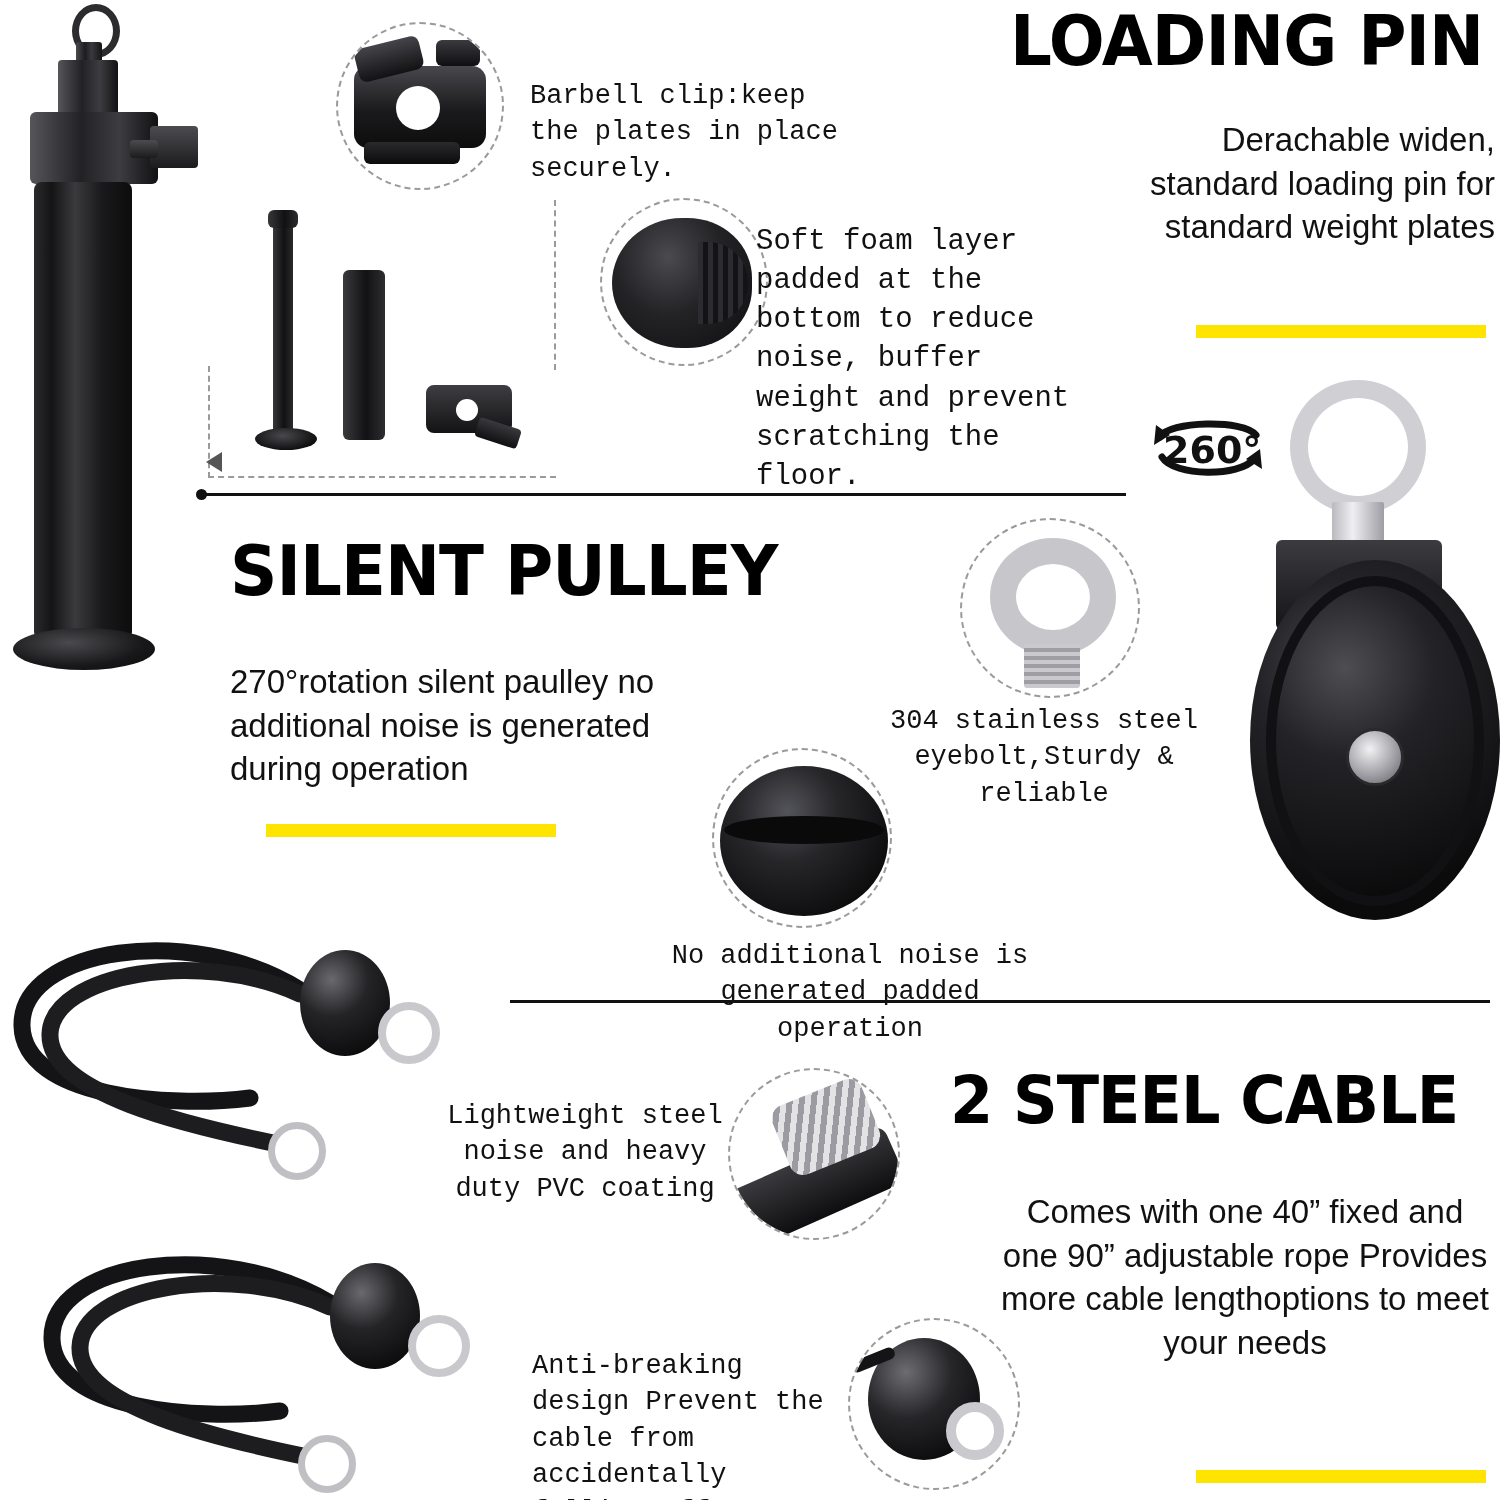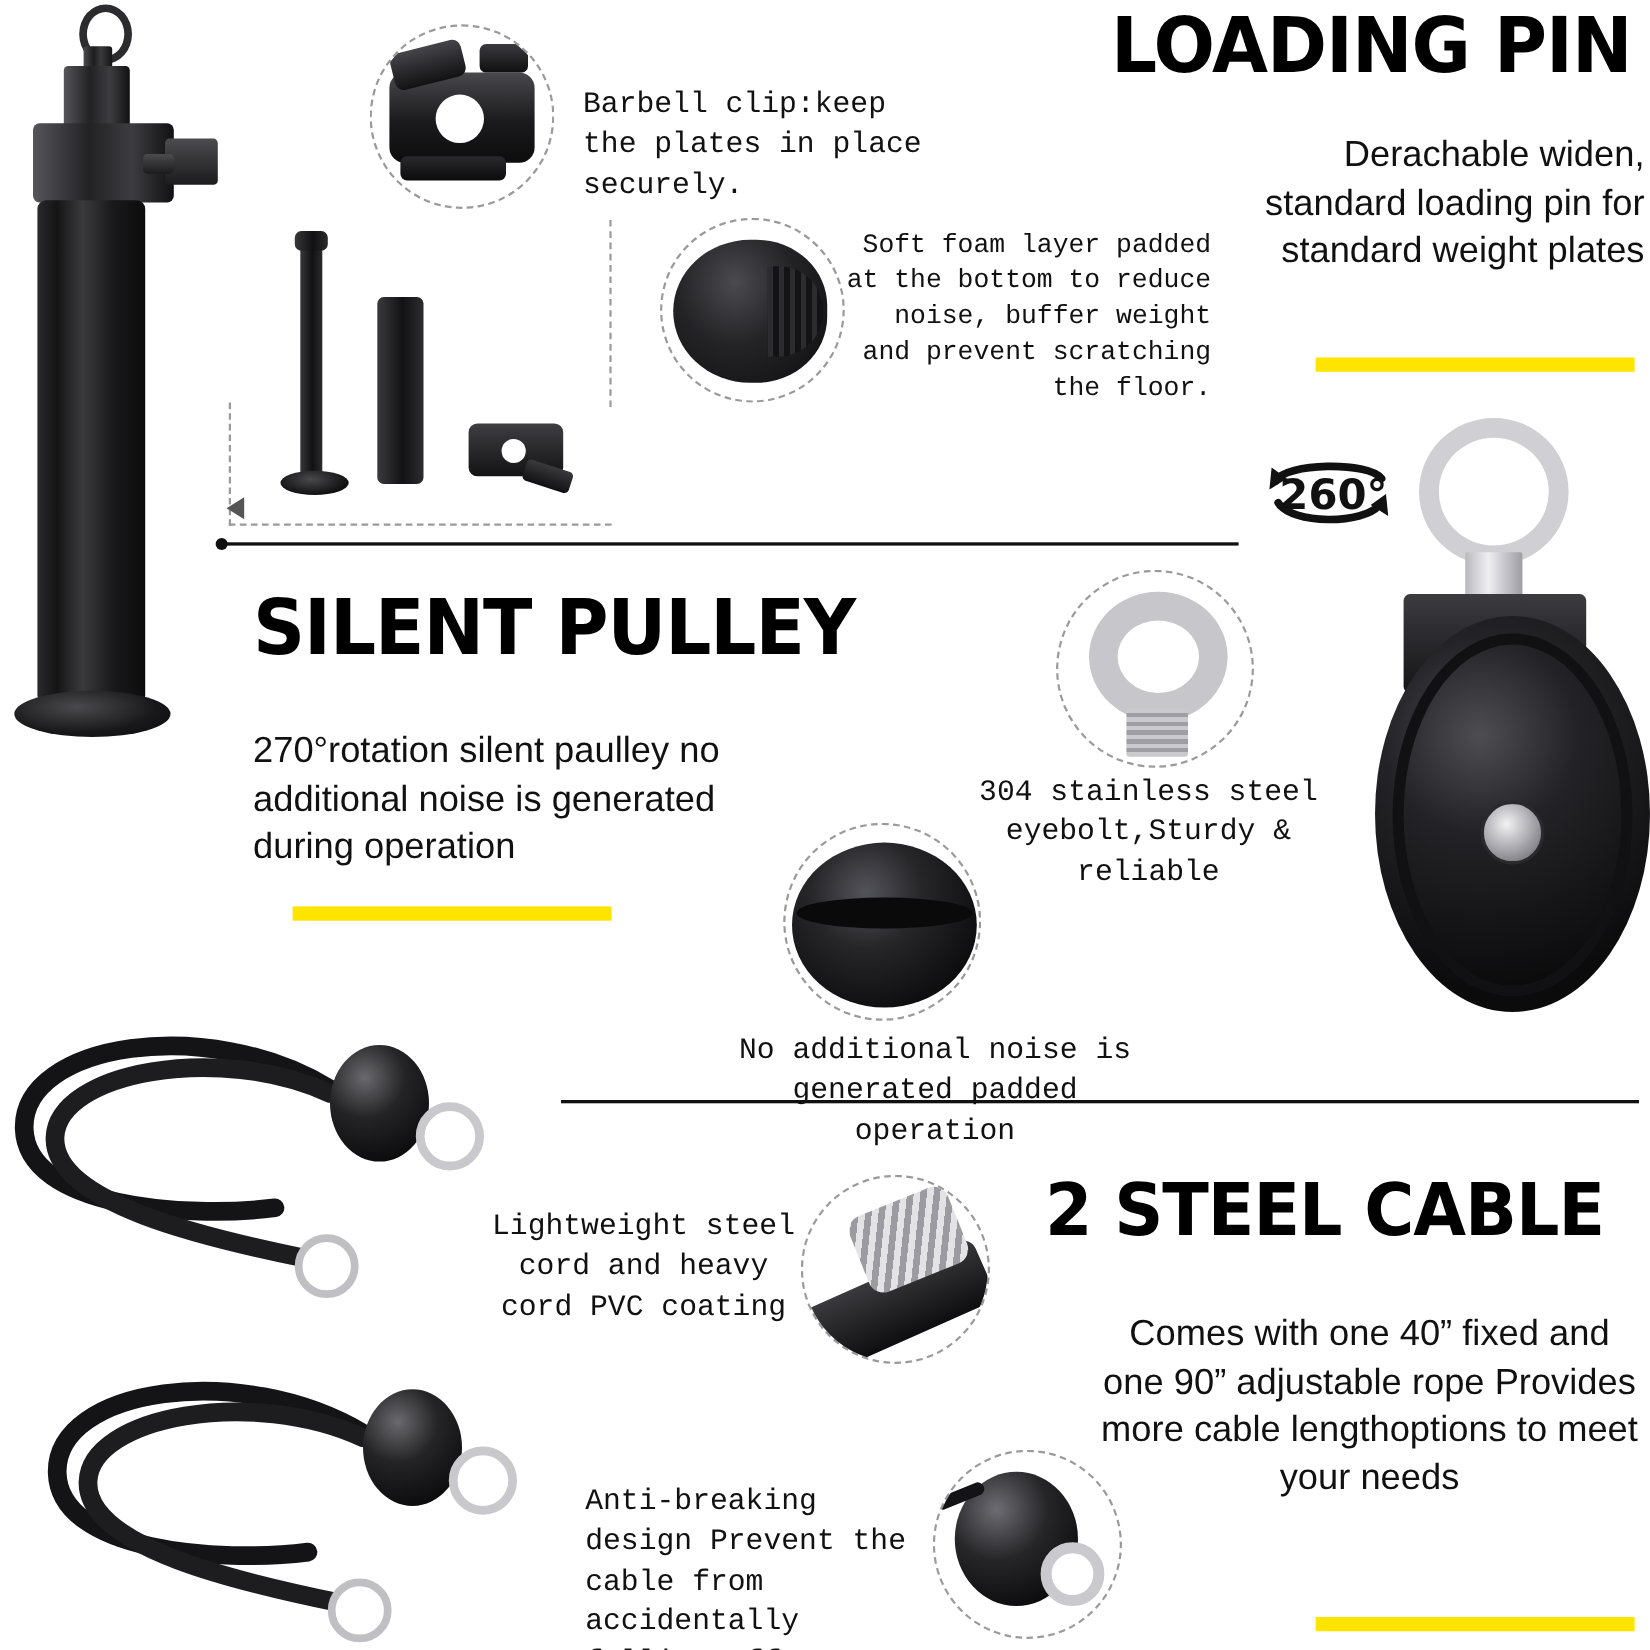--- a/index.html
+++ b/index.html
@@ -209,21 +209,21 @@
   <div class="abs" style="left:26px; top:118px; width:96px; height:22px; background:linear-gradient(180deg,#2a2a2d,#0b0b0c); border-radius:6px;"></div>
 </div>
 
 <div class="abs callout" style="left:530px; top:78px; width:320px; font-size:27px;">Barbell clip:keep the plates in place securely.</div>
 
 <div class="dash-circle" style="left:600px; top:198px; width:168px; height:168px;">
   <div class="abs" style="left:10px; top:18px; width:140px; height:130px; background:radial-gradient(ellipse at 40% 30%, #4a4a4f 0%, #232326 45%, #0e0e10 100%); border-radius:50% 46% 46% 50%;"></div>
   <div class="abs" style="left:96px; top:42px; width:50px; height:82px; background:repeating-linear-gradient(90deg,#2c2c30 0 5px,#131315 5px 10px); border-radius:0 40px 40px 0;"></div>
 </div>
 
-<div class="abs callout" style="left:756px; top:208px; width:345px; font-size:24px;text-align:right;">Soft foam layer padded at the bottom to reduce noise, buffer weight and prevent scratching the floor.</div>
+<div class="abs callout" style="left:756px; top:222px; width:345px; font-size:29px;">Soft foam layer padded at the bottom to reduce noise, buffer weight and prevent scratching the floor.</div>
 
 <div class="abs dot" style="left:196px; top:489px;"></div>
 <div class="abs divider" style="left:206px; top:493px; width:920px;"></div>
 
 <div class="abs big-title" style="left:230px; top:538px; font-size:70px;">SILENT PULLEY</div>
 
 <div class="abs body-text" style="left:230px; top:660px; width:520px; font-size:33px;">270°rotation silent paulley no additional noise is generated during operation</div>
 
 <div class="abs yellow-bar" style="left:266px; top:824px; width:290px;"></div>
 
@@ -286,21 +286,21 @@
 
 <div class="abs body-text" style="left:1000px; top:1190px; width:490px; font-size:33px; text-align:center;">Comes with one 40” fixed and one 90” adjustable rope Provides more cable lengthoptions to meet your needs</div>
 
 <div class="abs yellow-bar" style="left:1196px; top:1470px; width:290px;"></div>
 
 <div class="dash-circle" style="left:728px; top:1068px; width:172px; height:172px;">
   <div class="abs" style="left:2px; top:86px; width:170px; height:62px; background:linear-gradient(180deg,#3a3a3e,#0e0e10); border-radius:12px; transform:rotate(-24deg);"></div>
   <div class="abs" style="left:48px; top:20px; width:96px; height:74px; background:repeating-linear-gradient(118deg,#e3e3e6 0 6px,#9b9ba1 6px 12px); border-radius:14px; transform:rotate(-22deg);"></div>
 </div>
 
-<div class="abs callout" style="left:440px; top:1098px; width:290px; font-size:27px; text-align:center;">Lightweight steel cord and heavy cord PVC coating</div>
+<div class="abs callout" style="left:440px; top:1098px; width:290px; font-size:27px; text-align:center;">Lightweight steel noise and heavy duty PVC coating</div>
 
 <div class="dash-circle" style="left:848px; top:1318px; width:172px; height:172px;">
   <div class="abs" style="left:18px; top:18px; width:112px; height:122px; border-radius:50%; background:radial-gradient(circle at 34% 28%, #6c6c72 0%, #262629 40%, #09090a 85%);"></div>
   <div class="abs" style="left:96px; top:82px; width:58px; height:58px; border-radius:50%; border:10px solid #c9c9ce; box-sizing:border-box; background:#fff;"></div>
   <div class="abs" style="left:0px; top:34px; width:46px; height:12px; background:#141416; border-radius:6px; transform:rotate(-22deg);"></div>
 </div>
 
 <div class="abs callout" style="left:532px; top:1348px; width:300px; font-size:27px; text-align:left;">Anti-breaking design Prevent the cable from accidentally falling off</div>
 
 </body></html>

